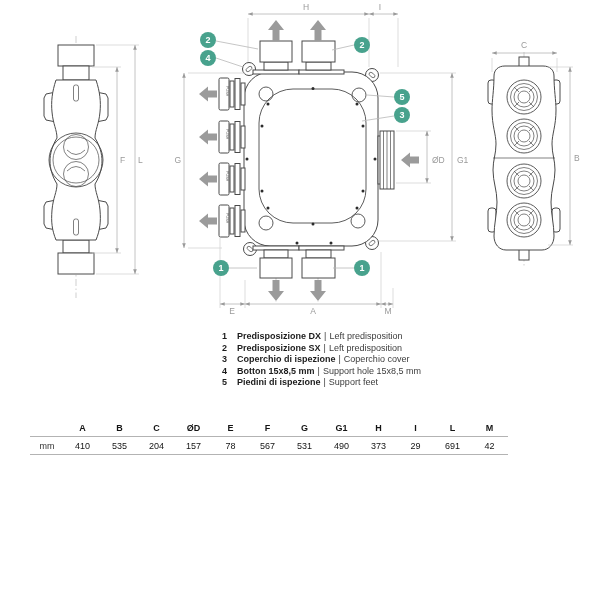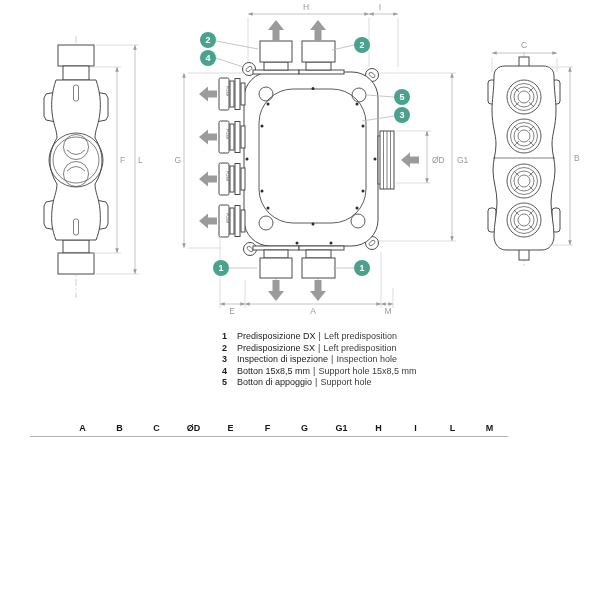--- a/index.html
+++ b/index.html
@@ -18,21 +18,21 @@
   .ldr{stroke:#b8b8b8;stroke-width:0.8;}
   .dimt{font-family:"Liberation Sans",sans-serif;font-size:8.5px;fill:#9a9a9a;}
   .callt{font-family:"Liberation Sans",sans-serif;font-size:9px;font-weight:bold;fill:#fff;text-anchor:middle;}
   .pusht{font-family:"Liberation Sans",sans-serif;font-size:3.5px;fill:#555;letter-spacing:0.2px;}
   .dot{fill:#2b2b2b;}
 
   
   .legend{position:absolute;left:222px;top:331px;font-size:9px;color:#222;}
   .legend-row{display:flex;line-height:11.6px;white-space:nowrap;}
   .legend-num{width:15px;font-weight:bold;color:#1c1c1c;}
-  .legend-it{font-weight:normal;color:#1c1c1c;}
+  .legend-it{font-weight:bold;color:#1c1c1c;}
   .legend-sep{margin:0 3px;color:#3c3c3c;}
   .legend-en{color:#3c3c3c;}
 
   
   .spec-table{position:absolute;left:30px;top:419px;border-collapse:collapse;font-size:9px;color:#141414;table-layout:fixed;}
   .spec-table th,.spec-table td{width:37px;text-align:center;padding:4px 0 3px 0;font-weight:normal;}
   .spec-table th{font-weight:bold;border-bottom:1.5px solid #b3b3b3;}
   .spec-table td{border-bottom:1.5px solid #b3b3b3;}
   .spec-table .unit-col{width:34px;color:#333;}
 </style>
@@ -326,51 +326,66 @@
         <span class="legend-en">Left predisposition</span>
   </div>
   <div class="legend-row">
     <span class="legend-num">2</span>
         <span class="legend-it">Predisposizione SX</span>
         <span class="legend-sep">|</span>
         <span class="legend-en">Left predisposition</span>
   </div>
   <div class="legend-row">
     <span class="legend-num">3</span>
-        <span class="legend-it">Inspection di ispezione</span>
-        <span class="legend-sep">|</span>
-        <span class="legend-en">Inspection hole</span>
+        <span class="legend-it">Coperchio di ispezione</span>
+        <span class="legend-sep">|</span>
+        <span class="legend-en">Coperchio cover</span>
   </div>
   <div class="legend-row">
     <span class="legend-num">4</span>
         <span class="legend-it">Botton 15x8,5 mm</span>
         <span class="legend-sep">|</span>
         <span class="legend-en">Support hole 15x8,5 mm</span>
   </div>
   <div class="legend-row">
     <span class="legend-num">5</span>
-        <span class="legend-it">Botton di appoggio</span>
-        <span class="legend-sep">|</span>
-        <span class="legend-en">Support hole</span>
+        <span class="legend-it">Piedini di ispezione</span>
+        <span class="legend-sep">|</span>
+        <span class="legend-en">Support feet</span>
   </div>
 </div>
 
 <table class="spec-table">
   <tbody>
         <tr>
     <th class="unit-col"></th>
     <th>A</th>
     <th>B</th>
     <th>C</th>
     <th>ØD</th>
     <th>E</th>
     <th>F</th>
     <th>G</th>
     <th>G1</th>
     <th>H</th>
     <th>I</th>
     <th>L</th>
     <th>M</th>
   </tr>
+  <tr>
+    <td class="unit-col">mm</td>
+    <td>410</td>
+    <td>535</td>
+    <td>204</td>
+    <td>157</td>
+    <td>78</td>
+    <td>567</td>
+    <td>531</td>
+    <td>490</td>
+    <td>373</td>
+    <td>29</td>
+    <td>691</td>
+    <td>42</td>
+  </tr>
 </tbody>
     </table>
 
 </div>
 
 </body></html>

